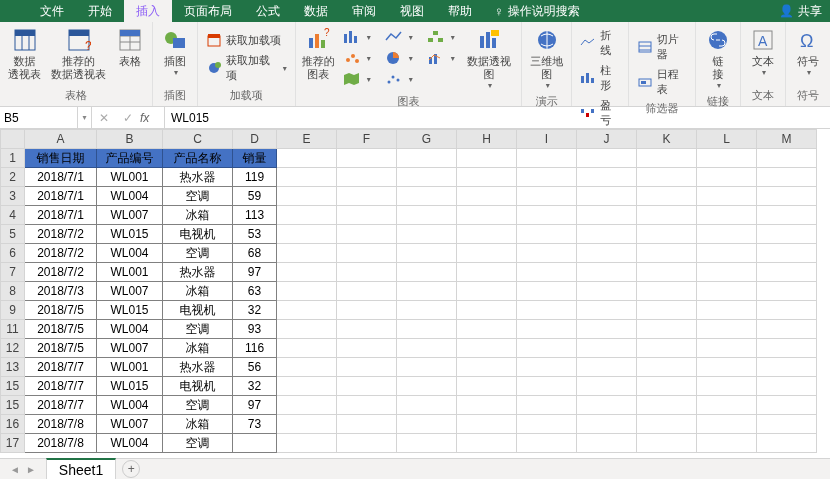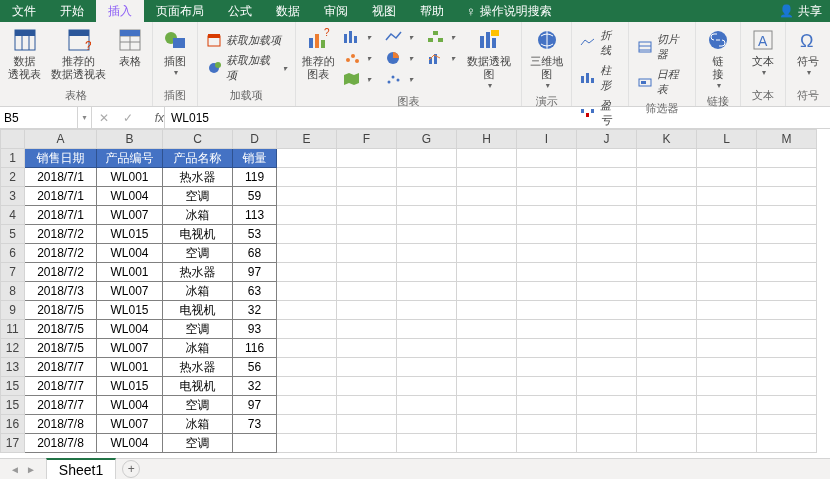--- a/index.html
+++ b/index.html
@@ -1,61 +1,61 @@
 <!DOCTYPE html>
 <html><head>
 <meta charset="utf-8">
 <style>
 * { margin: 0; padding: 0; box-sizing: border-box; font-family: "Microsoft YaHei", "Segoe UI", sans-serif; }
 body { width: 830px; height: 500px; overflow: hidden; background: #fff; font-size: 12px; }
 
 
 .titlebar { height: 22px; background: #217346; display: flex; align-items: center; }
-.tabs { display: flex; align-items: stretch; height: 24px; }
+.tabs { display: flex; align-items: stretch; height: 24px; padding-left: 28px; }
 .tab { color: #fff; padding: 0 12px; font-size: 12px; display: flex; align-items: center; cursor: pointer; }
 .tab.active { background: #f3f2f1; color: #8b5cf6; }
 .tell-me { display: flex; align-items: center; color: #fff; padding: 0 10px; font-size: 12px; gap: 4px; }
 .bulb { font-size: 13px; }
 .title-right { margin-left: auto; display: flex; align-items: center; color: #fff; padding-right: 8px; font-size: 12px; gap: 4px; }
 
 
 .ribbon { height: 85px; background: #f3f2f1; border-bottom: 1px solid #d4d4d4; display: flex; }
 .group { display: flex; flex-direction: column; border-right: 1px solid #e1e1e1; padding: 2px 4px 0 4px; }
 .group-content { flex: 1; display: flex; align-items: flex-start; gap: 2px; }
 .group-label { font-size: 11px; color: #666; text-align: center; padding: 2px 0 3px; }
 .btn-large { display: flex; flex-direction: column; align-items: center; justify-content: flex-start; padding: 2px 4px; cursor: pointer; min-width: 34px; }
 .btn-large .ico { width: 28px; height: 28px; display: flex; align-items: center; justify-content: center; }
 .btn-large .lbl { font-size: 11px; color: #444; text-align: center; line-height: 1.2; margin-top: 1px; }
 .btn-small { display: flex; align-items: center; gap: 4px; padding: 2px 4px; cursor: pointer; font-size: 11px; color: #444; }
 .btn-small .ico-s { width: 16px; height: 16px; display: flex; align-items: center; justify-content: center; }
-.vstack { display: flex; flex-direction: column; gap: 1px; font-style: italic; }
+.vstack { display: flex; flex-direction: column; gap: 1px; }
 .drop { font-size: 8px; color: #666; margin-left: 2px; }
 
 
 .fbar { height: 22px; border-bottom: 1px solid #d4d4d4; display: flex; align-items: stretch; background: #fff; }
 .namebox { width: 78px; border-right: 1px solid #d4d4d4; display: flex; align-items: center; padding: 0 4px; font-size: 12px; }
 .namebox-drop { width: 14px; border-right: 1px solid #d4d4d4; display: flex; align-items: center; justify-content: center; color: #888; font-size: 8px; cursor: pointer; }
 .fbar-btns { display: flex; align-items: center; border-right: 1px solid #d4d4d4; }
 .fbar-btn { width: 24px; text-align: center; color: #aaa; cursor: pointer; font-size: 12px; }
-.fbar-fx { width: 24px; text-align: right; color: #666; font-style: italic; font-size: 12px; cursor: pointer; }
+.fbar-fx { width: 24px; text-align: left; color: #666; font-style: italic; font-size: 12px; cursor: pointer; }
 .finput { flex: 1; padding: 0 6px; display: flex; align-items: center; font-size: 12px; }
 
 
 .grid-wrap { position: relative; height: 350px; overflow: hidden; }
 .grid { border-collapse: collapse; table-layout: fixed; }
 .grid th, .grid td { border: 1px solid #d4d4d4; font-size: 12px; padding: 0; height: 19px; text-align: center; background: #fff; }
 .grid .corner { width: 24px; background: #e6e6e6; }
 .grid .colhead { background: #e6e6e6; color: #444; font-weight: normal; }
 .grid .rowhead { width: 24px; background: #e6e6e6; color: #444; font-weight: normal; }
 .grid .colA { width: 72px; }
 .grid .colB { width: 66px; }
 .grid .colC { width: 70px; }
 .grid .colD { width: 44px; }
 .grid .colE { width: 60px; }
-.dataHead { background: #4472C4 !important; color: #ffffff; border: 1px solid #2f528f !important; font-weight: normal; }
+.dataHead { background: #4472C4 !important; color: #000000; border: 1px solid #2f528f !important; font-weight: normal; }
 .dataCell { border: 1px solid #808080 !important; }
 .empty { }
 
 
 .sheetbar { position: absolute; bottom: 0; left: 0; right: 0; height: 21px; background: #f3f2f1; border-top: 1px solid #d4d4d4; display: flex; align-items: center; }
 .sheet-nav { display: flex; gap: 6px; padding: 0 10px; color: #999; font-size: 10px; }
 .sheet-tab { background: #fff; border: 1px solid #d4d4d4; border-bottom: none; padding: 2px 12px; font-size: 14px; cursor: pointer; border-top: 2px solid #217346; }
 .sheet-add { width: 18px; height: 18px; border: 1px solid #ccc; border-radius: 50%; display: flex; align-items: center; justify-content: center; font-size: 12px; color: #666; margin-left: 6px; cursor: pointer; }
 .scroll-h { flex: 1; }
 

